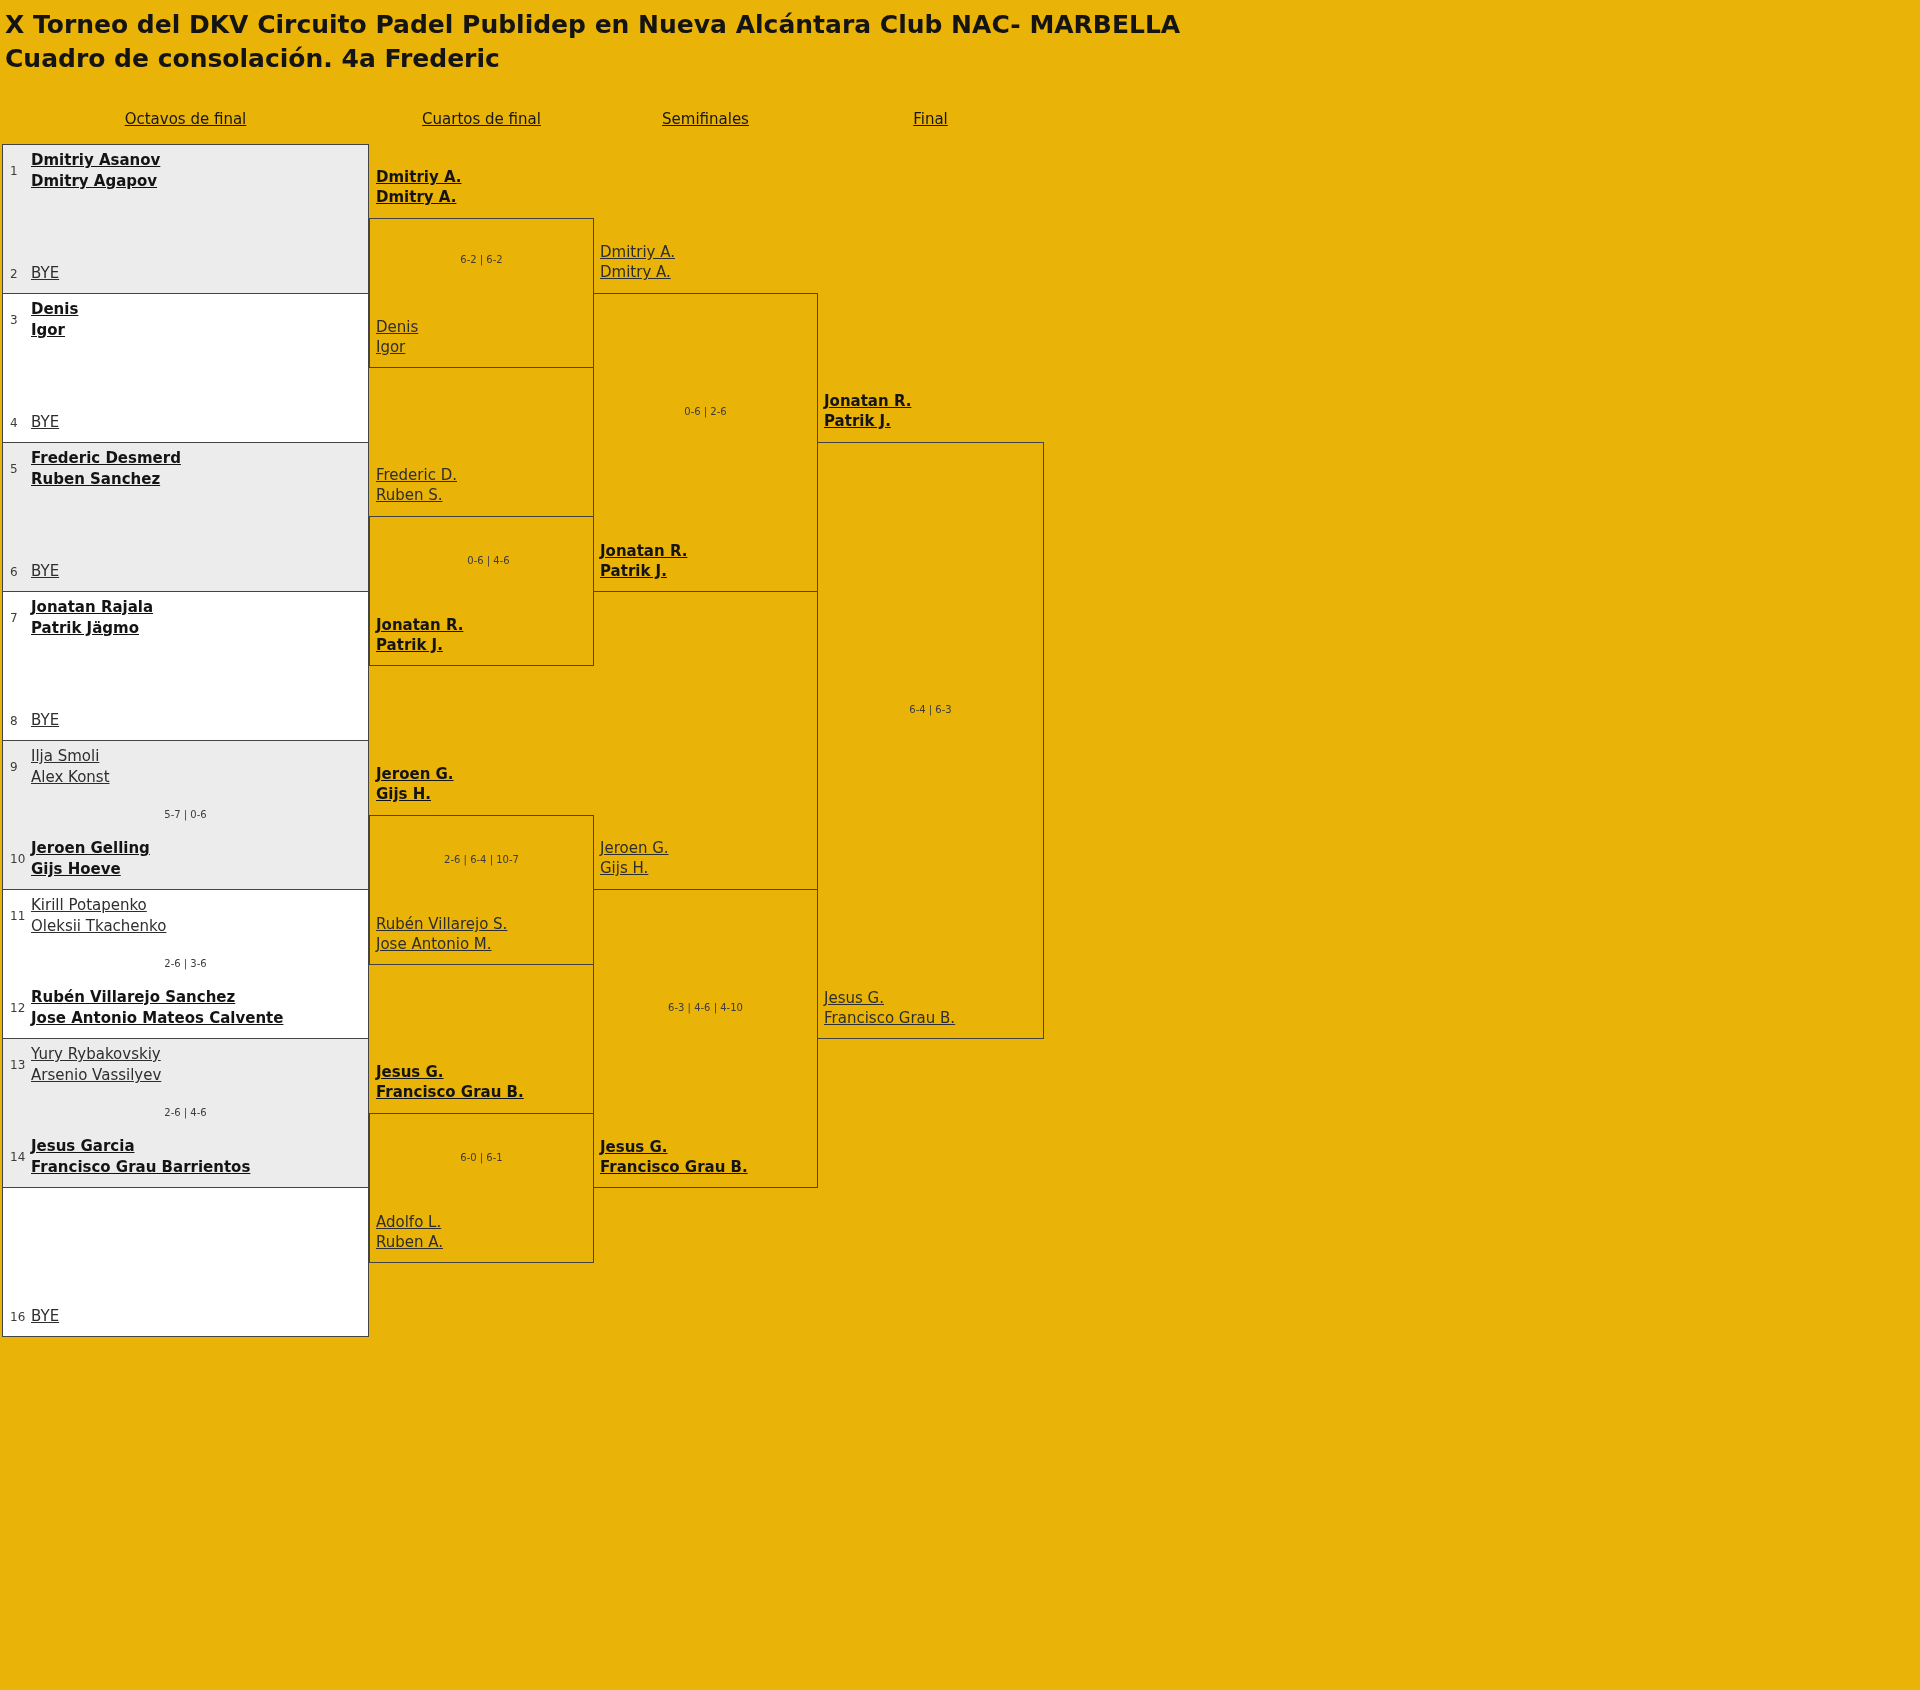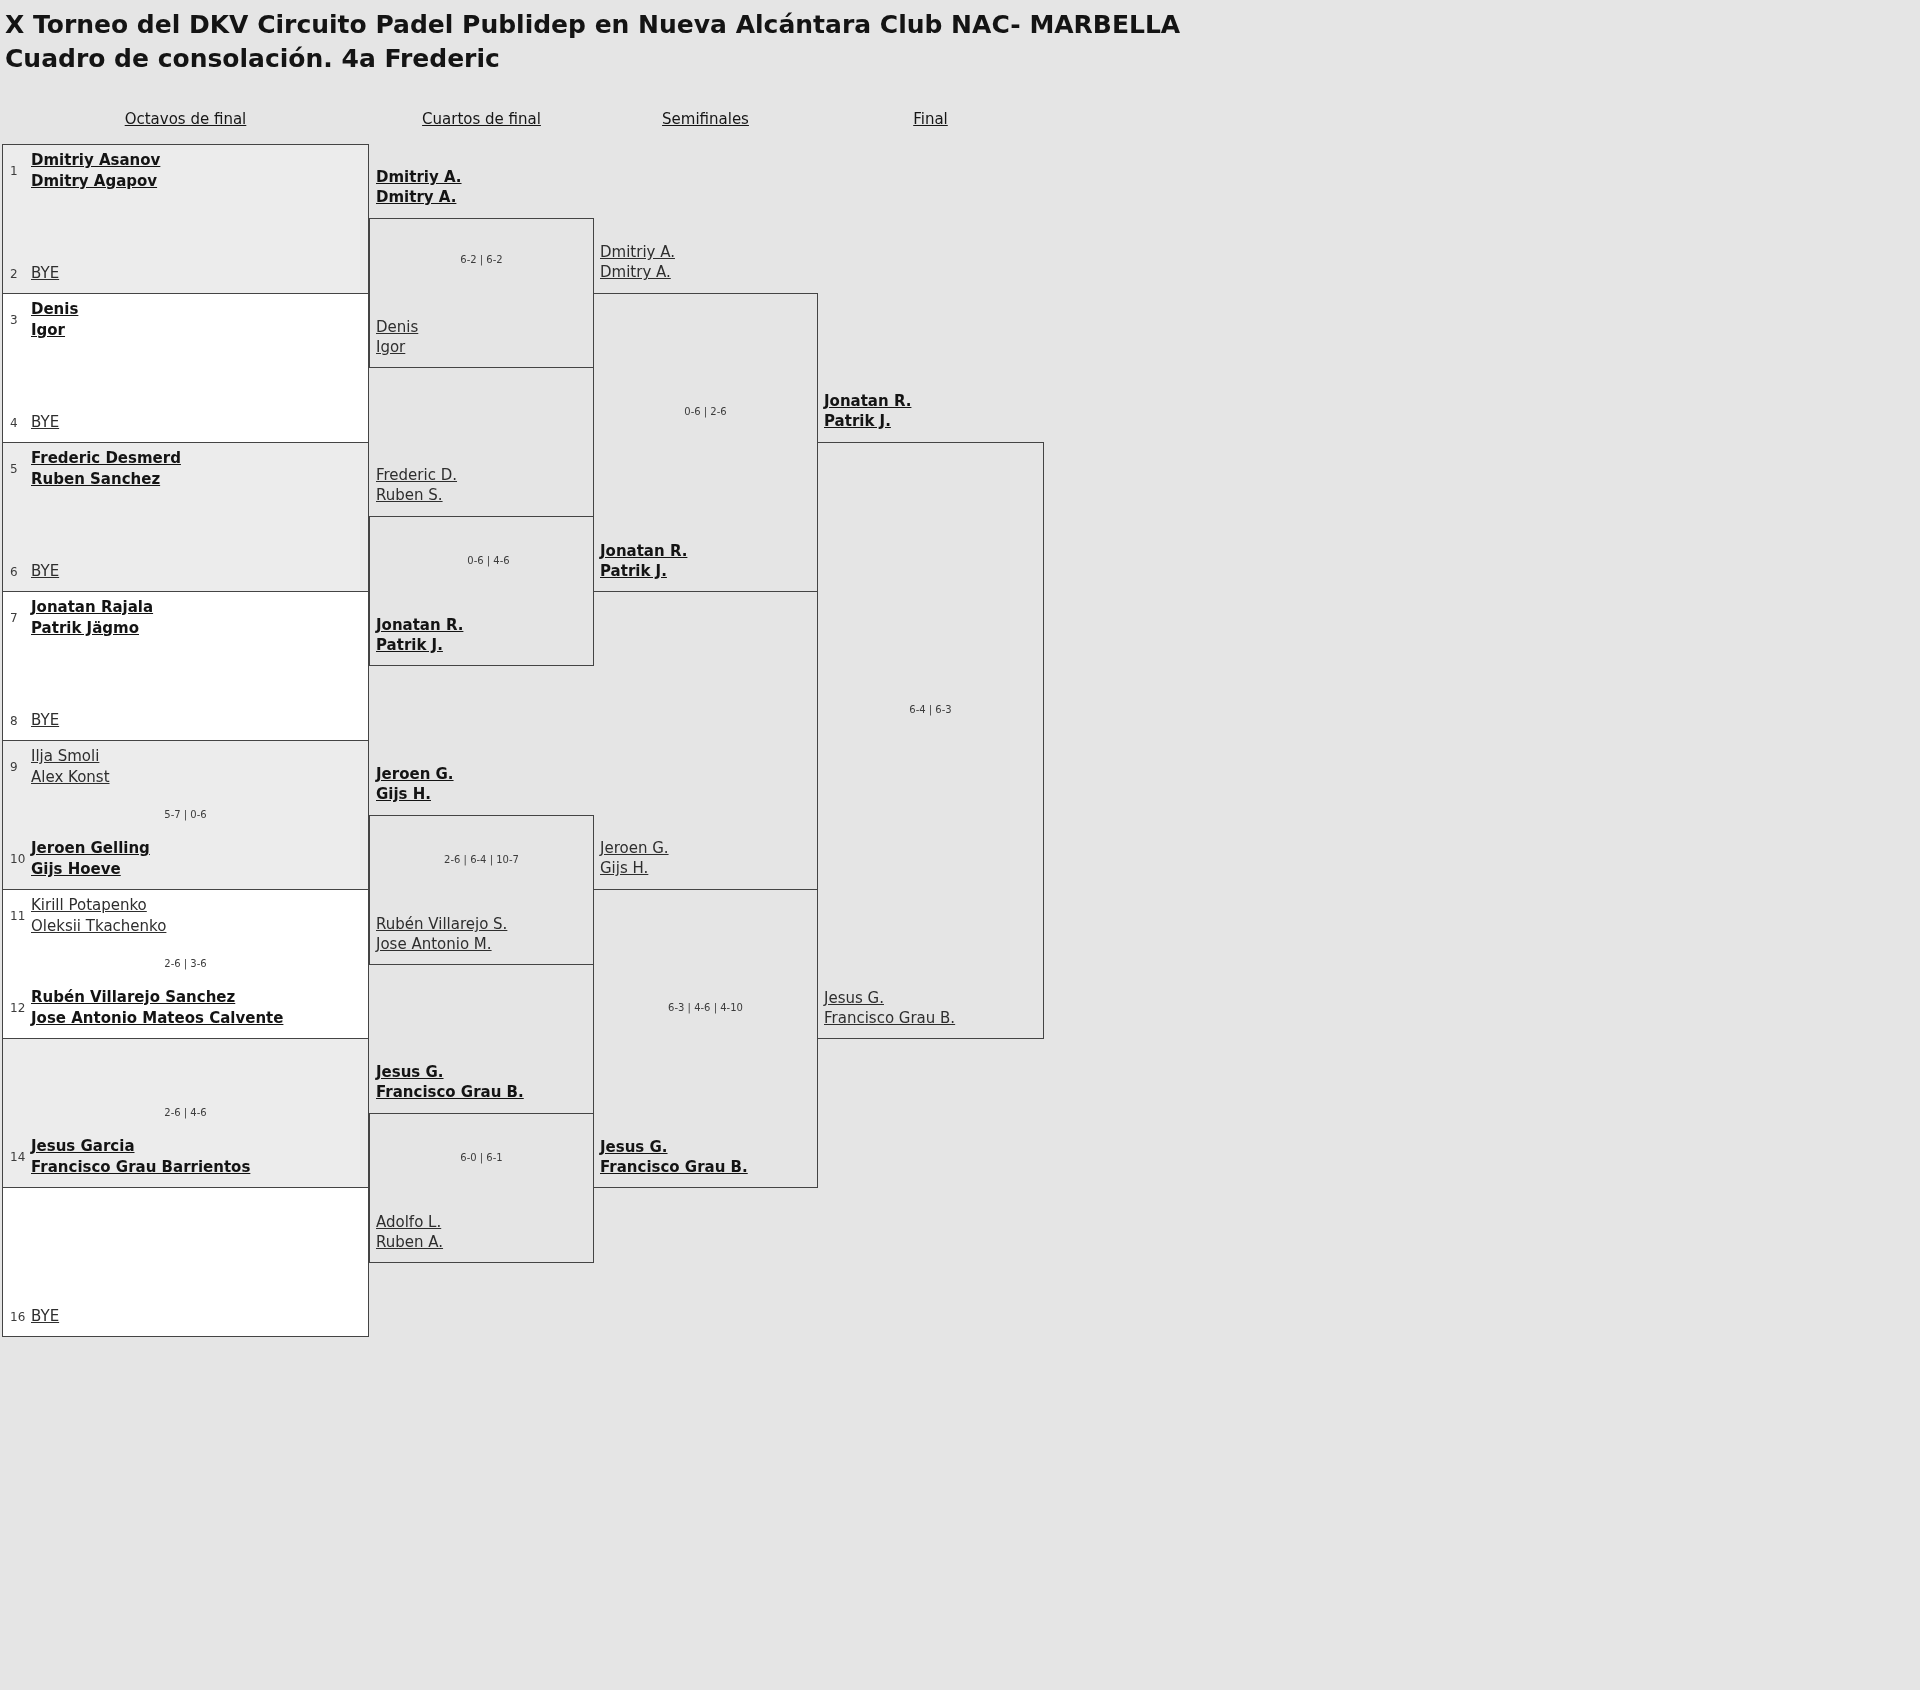--- a/index.html
+++ b/index.html
@@ -1,19 +1,19 @@
 <!DOCTYPE html>
 <html><head>
 <meta charset="utf-8">
 <style>
   html,body{margin:0;padding:0;background:#ffffff;}
   #canvas{
     position:relative;
     width:1920px;height:1690px;
-    background:#e5e5e5;
+    background:#eab308;
     font-family:"DejaVu Sans","Liberation Sans",sans-serif;
     color:#141414;
     overflow:hidden;
   }
   .title{
     position:absolute;left:5px;top:8px;
     font-size:25px;font-weight:700;line-height:34px;color:#141414;
     white-space:nowrap;
   }
   .round-header{
@@ -159,20 +159,27 @@
     <div class="team bottom">
       <span class="seed">12</span>
       <div class="names w700">
         <div class="nline">Rubén Villarejo Sanchez</div>
         <div class="nline">Jose Antonio Mateos Calvente</div>
       </div>
     </div>
   </div>
 
   <div class="box r1 shaded" style="top:1038px;">
+    <div class="team top">
+      <span class="seed">13</span>
+      <div class="names">
+        <div class="nline">Yury Rybakovskiy</div>
+        <div class="nline">Arsenio Vassilyev</div>
+      </div>
+    </div>
     <div class="team bottom">
       <span class="seed">14</span>
       <div class="names w700">
         <div class="nline">Jesus Garcia</div>
         <div class="nline">Francisco Grau Barrientos</div>
       </div>
     </div>
   </div>
 
   <div class="box r1" style="top:1187px;">

